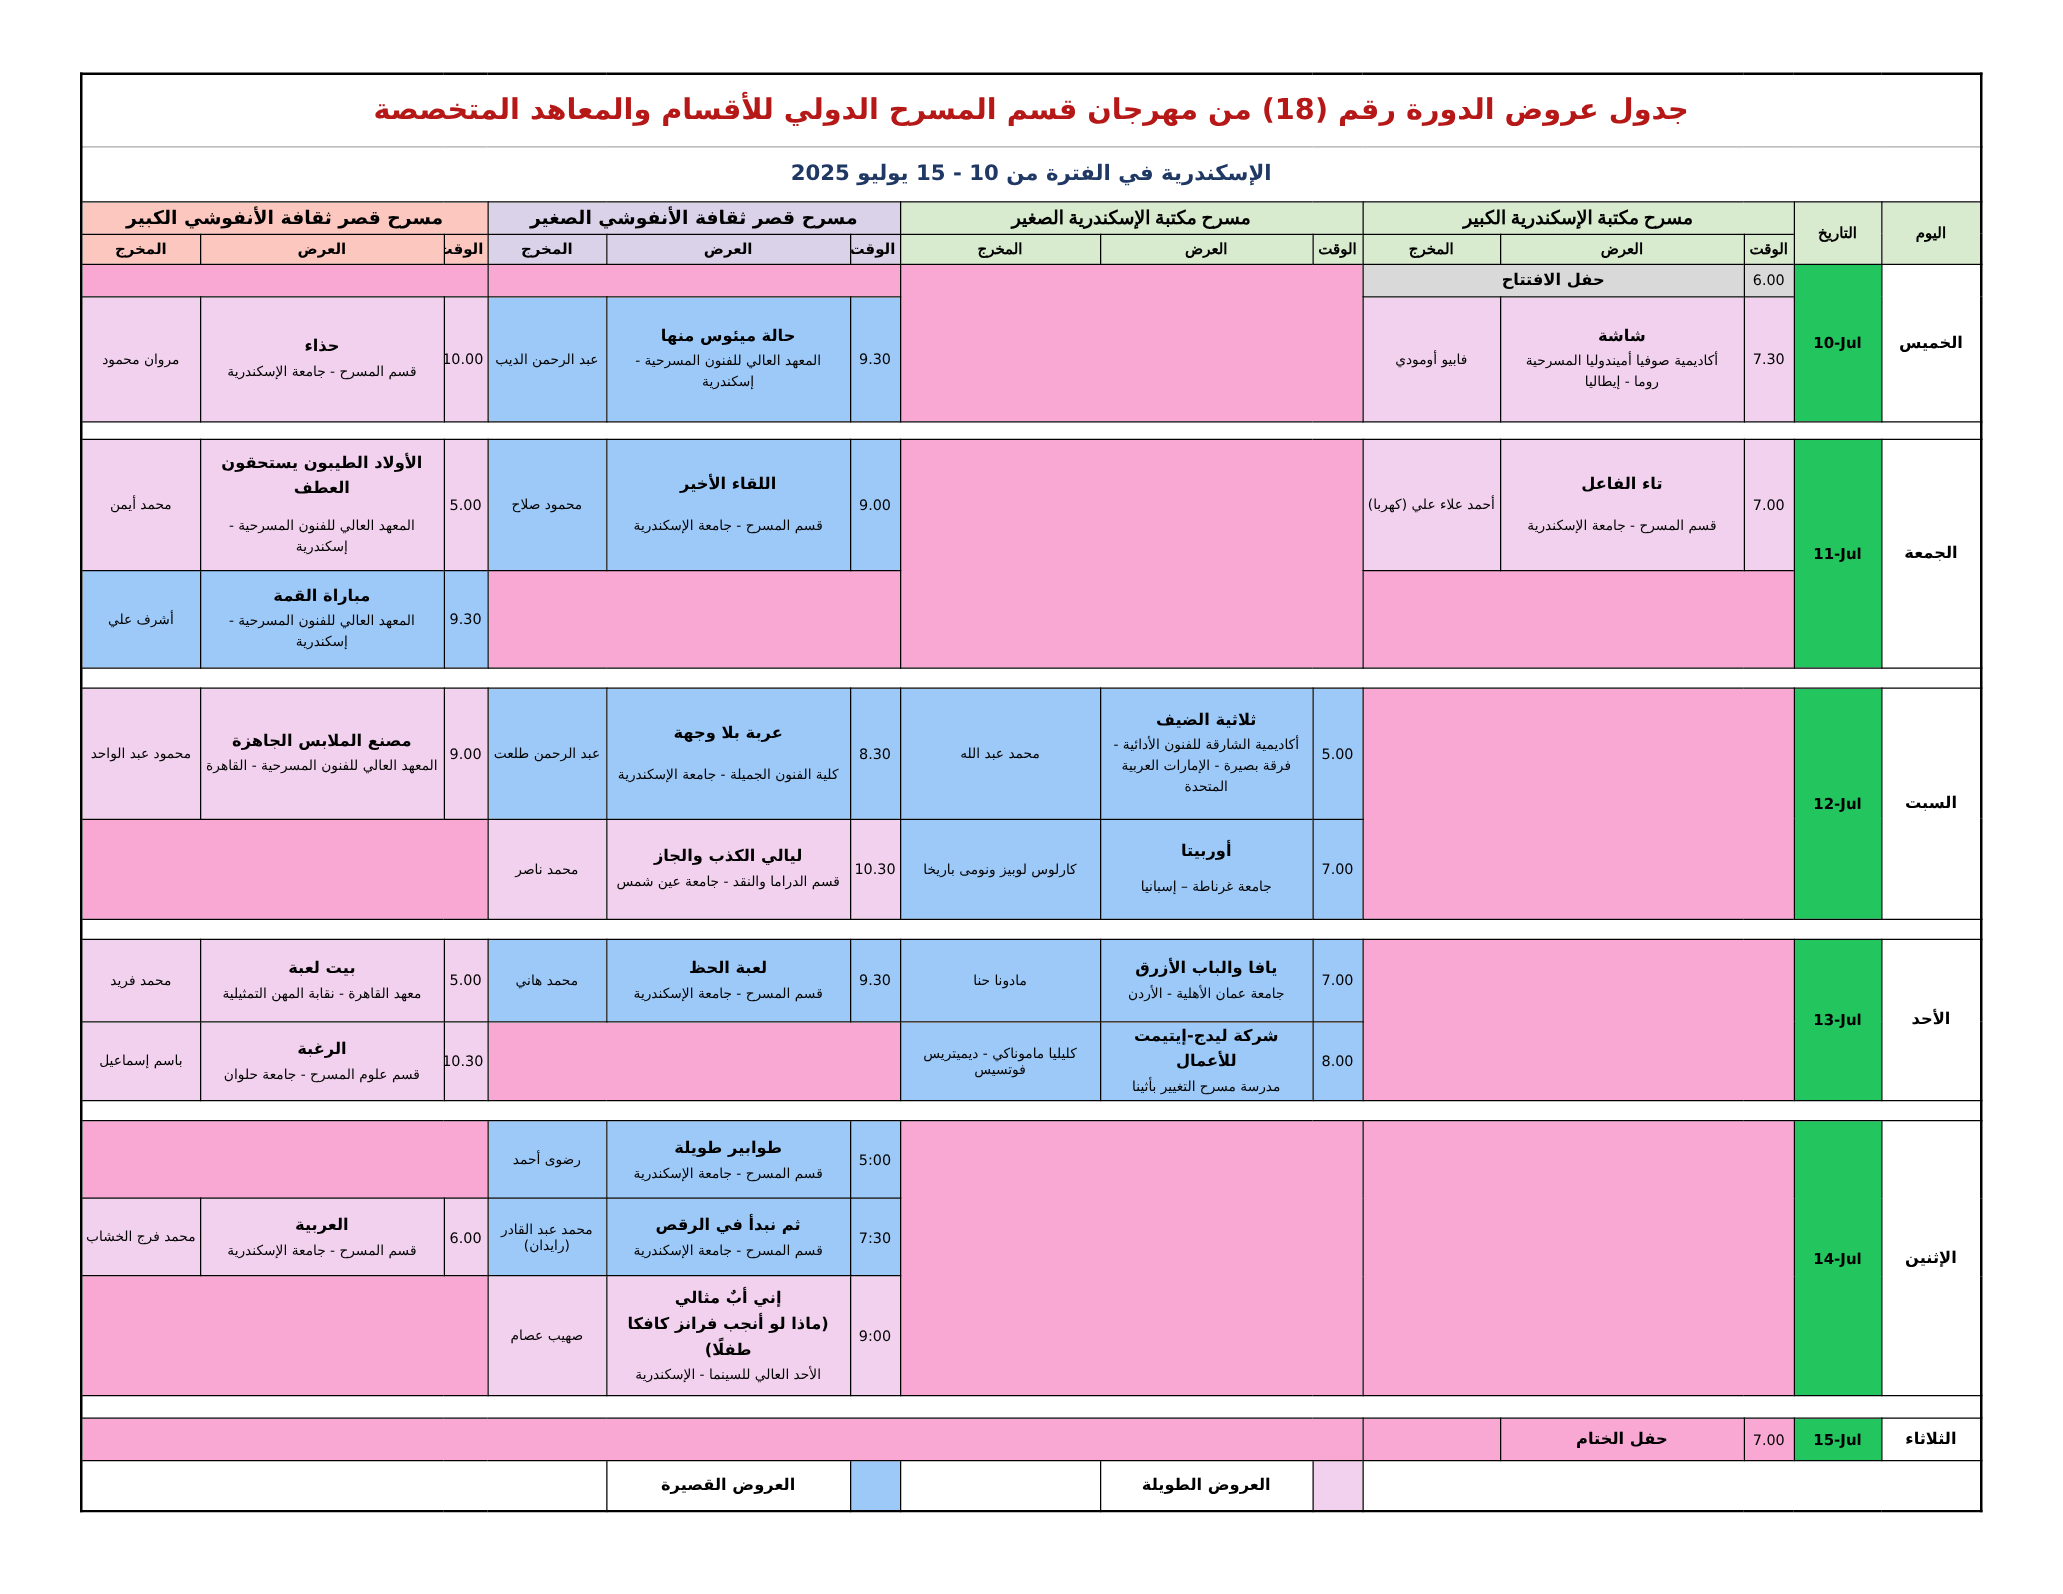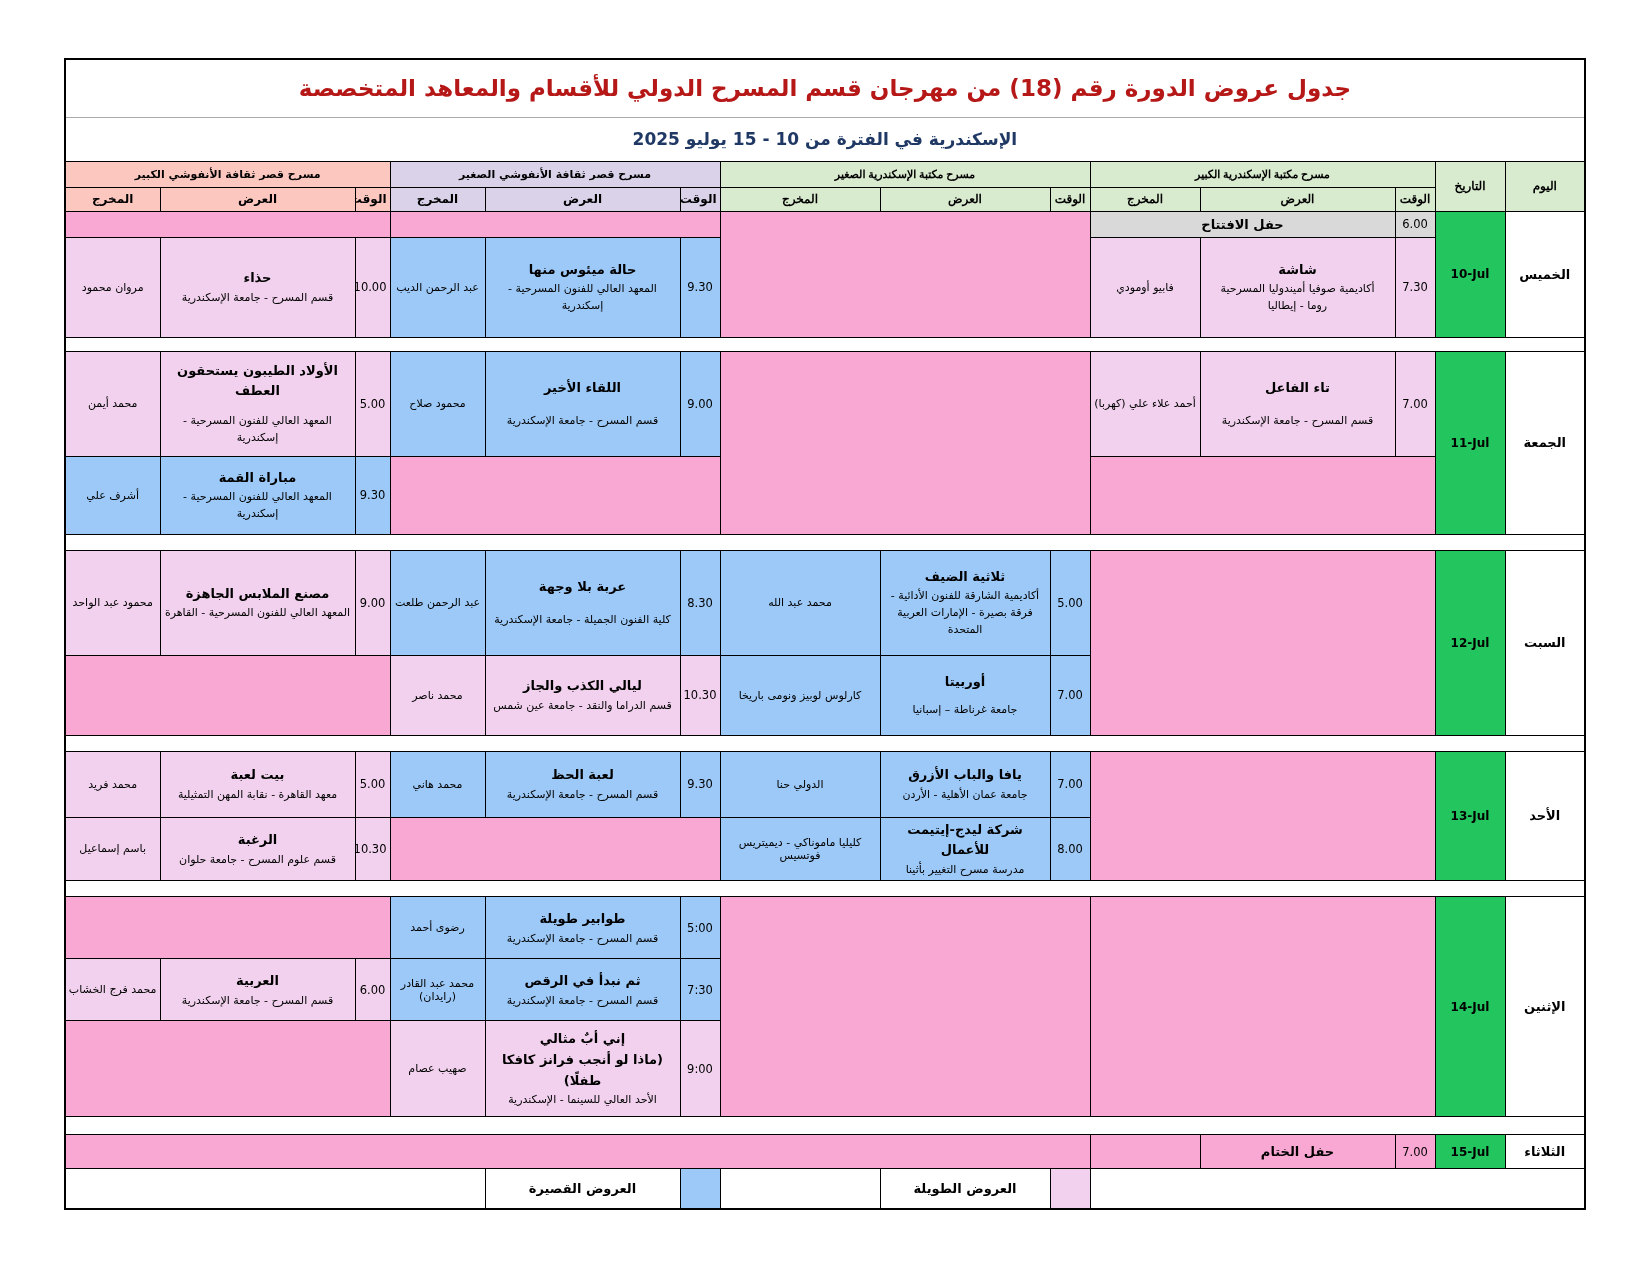--- a/index.html
+++ b/index.html
@@ -4,21 +4,21 @@
 <style>
   html,body{margin:0;padding:0;background:#fff;font-family:"DejaVu Sans","Liberation Sans",sans-serif;}
   .sheet{width:1520px;margin:58px 64px 0 64px;}
   table{border-collapse:collapse;table-layout:fixed;width:1520px;direction:rtl;border:2px solid #000;}
   td{border:1px solid #000;text-align:center;vertical-align:middle;font-size:12px;color:#000;padding:2px 3px;overflow:hidden;}
   tr{height:auto;}
   .title-cell{border:none;border-bottom:1px solid #aaa;background:#fff;padding:10px 0;}
   .title-text{font-size:23px;font-weight:bold;color:var(--title_red);margin-top:40px;}
   .subtitle-cell{border:none;background:#fff;padding:6px 0;}
   .subtitle-text{font-size:17px;font-weight:bold;color:var(--subtitle_navy);}
-  .venue{font-weight:bold;font-size:11px;}
+  .venue{font-weight:bold;font-size:15px;}
   .vh-lib{background:var(--lib_header);font-family:Liberation Serif, serif;}
   .vh-anf-small{background:var(--anf_small_header);}
   .vh-anf-big{background:var(--anf_big_header);}
   .colhead{font-weight:bold;font-size:12px;}
   .daycell{font-weight:bold;font-size:13px;background:#fff;}
   .datecell{font-weight:bold;font-size:12px;background:#22c55e;}
   .pink{background:var(--long_show);}
   .blue{background:var(--short_show);}
   .gray{background:var(--opening_bg);}
   .time{font-size:11.5px;}
@@ -207,21 +207,21 @@
 
   <tr style="height:66px">
     <td rowspan="2" class="daycell">الأحد</td>
     <td rowspan="2" class="datecell"><span class="ltr">13-Jul</span></td>
     <td colspan="3" rowspan="2" class="empty"></td>
     <td class="blue time">7.00</td>
     <td class="blue">
       <div class="show-title">يافا والباب الأزرق</div>
       <div class="show-org">جامعة عمان الأهلية  - الأردن</div>
     </td>
-    <td class="blue director">الدولي حنا</td>
+    <td class="blue director">مادونا حنا</td>
     <td class="blue time">9.30</td>
     <td class="blue">
       <div class="show-title">لعبة الحظ</div>
       <div class="show-org">قسم المسرح - جامعة الإسكندرية</div>
     </td>
     <td class="blue director">محمد هاني</td>
     <td class="pink time">5.00</td>
     <td class="pink">
       <div class="show-title">بيت لعبة</div>
       <div class="show-org">معهد القاهرة - نقابة المهن التمثيلية</div>

